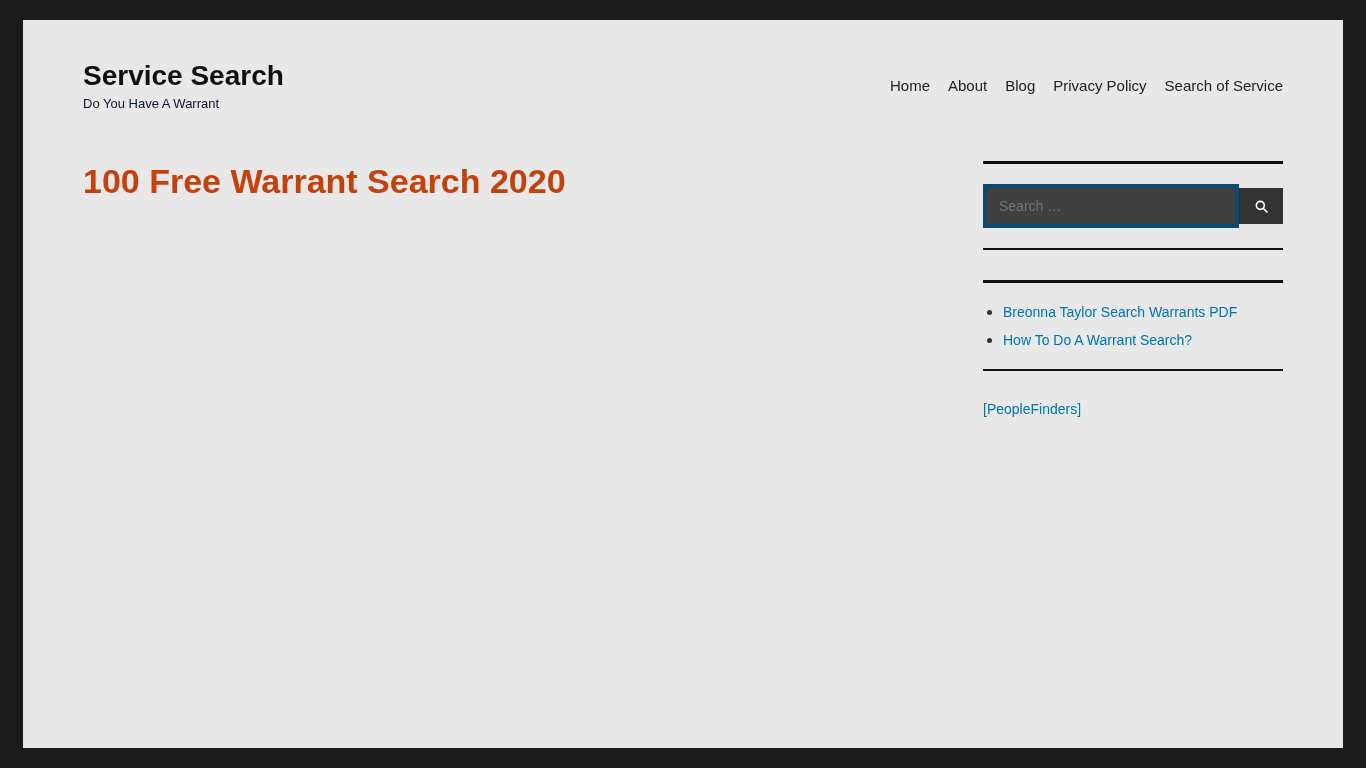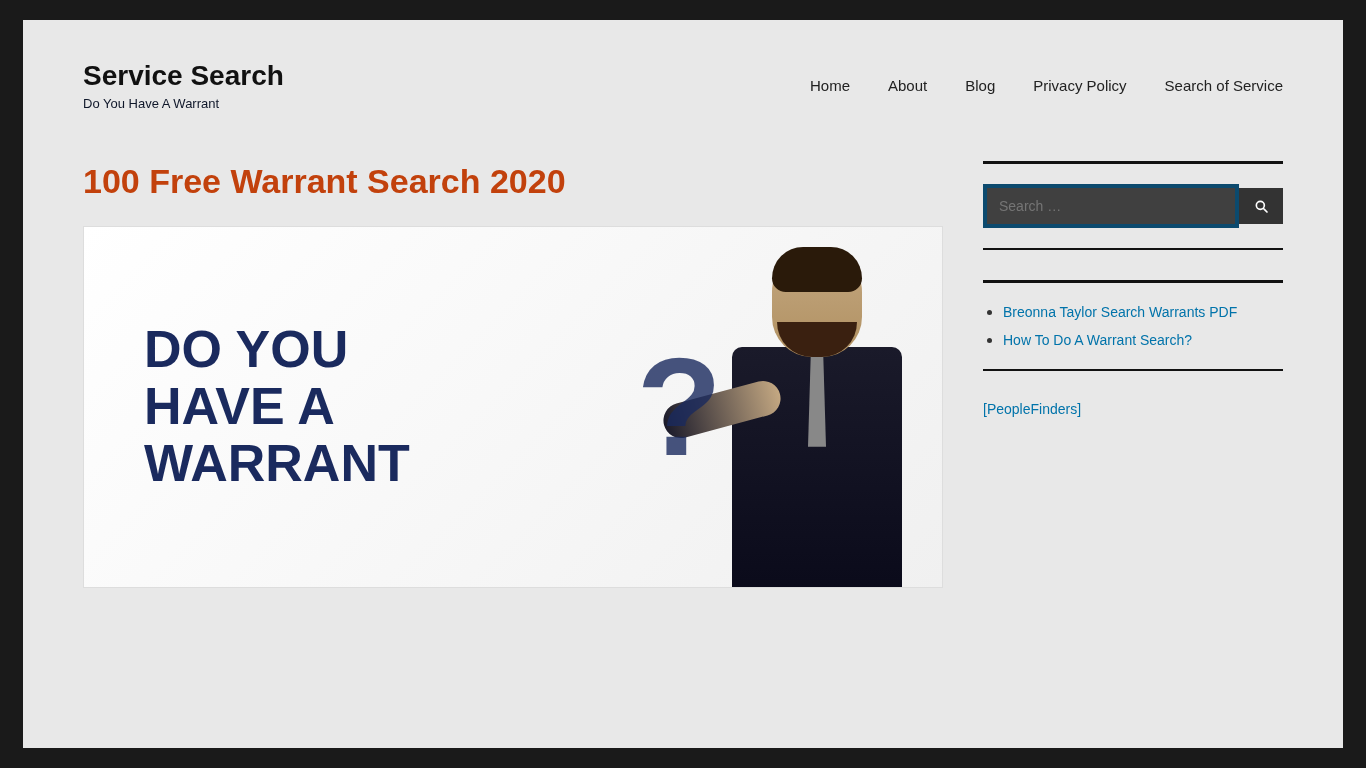--- a/index.html
+++ b/index.html
@@ -54,21 +54,21 @@
     .site-description {
       font-size: 13px;
       color: #0f172a;
       font-family: Arial, sans-serif;
       margin-top: 4px;
     }
 
     .main-navigation {
       display: flex;
       align-items: center;
-      gap: 38px;
+      gap: 18px;
     }
 
     .nav-link {
       text-decoration: none;
       color: #222;
       font-size: 15px;
       font-family: Arial, sans-serif;
       font-weight: 400;
     }
 
@@ -246,109 +246,20 @@
         <a class="nav-link" href="#">Privacy Policy</a>
         <a class="nav-link" href="#">Search of Service</a>
       </nav>
     </header>
 
     <div class="content-area">
 
       <main class="primary-content">
         <h1 class="post-title">100 Free Warrant Search 2020</h1>
 
-        <div class="post-image-container">
-          <div class="post-image-placeholder">
-
-            <div class="image-text-overlay">
-              <div>DO YOU</div>
-              <div>HAVE A</div>
-              <div>WARRANT</div>
-            </div>
-            <div class="image-question-mark">?</div>
-
-            <div style="
-              position: absolute;
-              right: 0;
-              top: 0;
-              width: 300px;
-              height: 100%;
-              overflow: hidden;
-              z-index: 1;
-            ">
-
-              <div style="
-                position: absolute;
-                right: 80px;
-                top: 20px;
-                width: 90px;
-                height: 110px;
-                background: linear-gradient(to bottom, #c4a882, #b09060);
-                border-radius: 45px 45px 40px 40px;
-                z-index: 2;
-              ">
-
-                <div style="
-                  position: absolute;
-                  top: 0;
-                  left: 0;
-                  right: 0;
-                  height: 45px;
-                  background: #2a1a0a;
-                  border-radius: 45px 45px 20px 20px;
-                "></div>
-
-                <div style="
-                  position: absolute;
-                  bottom: 0;
-                  left: 5px;
-                  right: 5px;
-                  height: 35px;
-                  background: #3a2010;
-                  border-radius: 0 0 40px 40px;
-                "></div>
-              </div>
-
-              <div style="
-                position: absolute;
-                right: 40px;
-                top: 120px;
-                width: 170px;
-                height: 250px;
-                background: linear-gradient(to bottom, #1a1a2a, #0a0a1a);
-                border-radius: 10px 10px 0 0;
-                z-index: 1;
-              ">
-
-                <div style="
-                  position: absolute;
-                  left: 50%;
-                  transform: translateX(-50%);
-                  top: 0;
-                  width: 30px;
-                  height: 100px;
-                  background: #888;
-                  clip-path: polygon(30% 0%, 70% 0%, 80% 100%, 20% 100%);
-                "></div>
-              </div>
-
-              <div style="
-                position: absolute;
-                right: 160px;
-                top: 165px;
-                width: 120px;
-                height: 35px;
-                background: linear-gradient(to right, #1a1a2a, #c4a882);
-                border-radius: 20px;
-                transform: rotate(-15deg);
-                z-index: 3;
-              "></div>
-            </div>
-          </div>
-        </div>
       </main>
 
       <aside class="sidebar">
 
         <div class="widget">
           <hr class="widget-separator">
           <form class="search-form">
             <input class="search-input" type="text" placeholder="Search …" style="">
             <button class="search-button" type="submit">
               <svg width="16" height="16" viewBox="0 0 24 24" fill="white">

